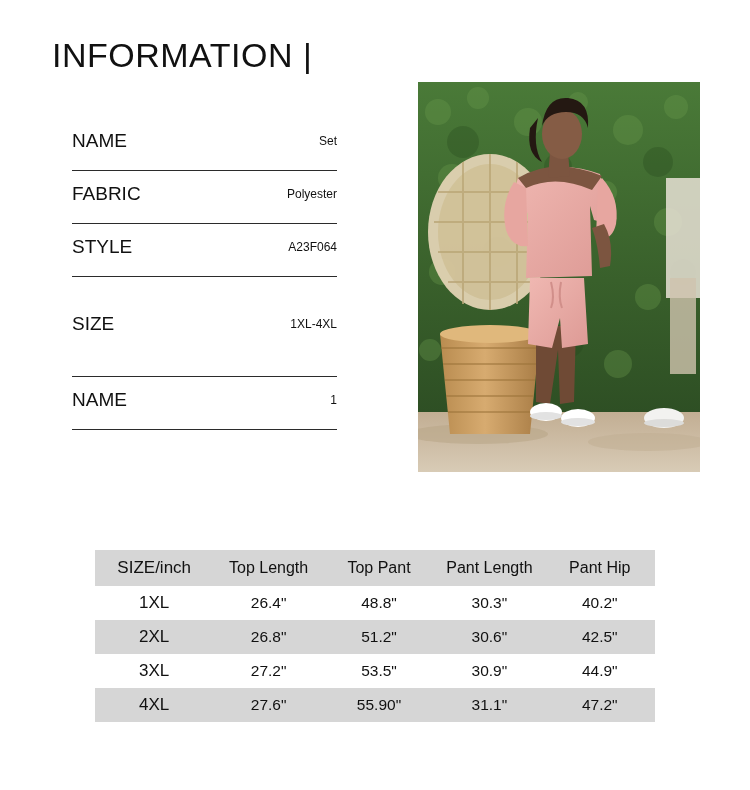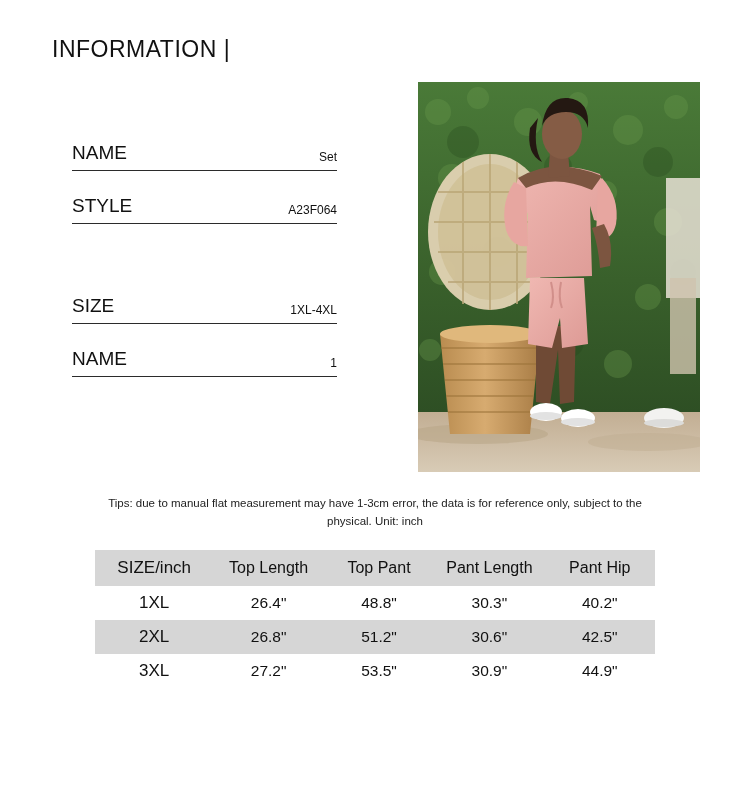--- a/index.html
+++ b/index.html
@@ -21,38 +21,38 @@
     width: 750px;
     height: 790px;
     position: relative;
   }
 
   
   .heading {
     position: absolute;
     left: 52px;
     top: 36px;
-    font-size: 23px;
+    font-size: 34px;
     font-weight: 400;
     letter-spacing: 0.5px;
     color: #111;
     white-space: nowrap;
   }
 
   
   .info-table {
     position: absolute;
     left: 72px;
     top: 118px;
     width: 265px;
   }
   .info-row {
     display: flex;
     justify-content: space-between;
-    align-items: flex-end;
+    align-items: center;
     border-bottom: 1.5px solid #2b2b2b;
     height: 53px;
     padding-bottom: 6px;
   }
   .info-row.tall {
     height: 100px;
   }
   .info-key {
     font-size: 19px;
     color: #111;
@@ -115,20 +115,24 @@
 <body>
 
 <div class="page">
 
   <div class="heading">INFORMATION |</div>
 
   <div class="info-table">
     <div class="info-row">
       <span class="info-key">NAME</span>
       <span class="info-val">Set</span>
+    </div>
+    <div class="info-row">
+      <span class="info-key">FABRIC</span>
+      <span class="info-val">Polyester</span>
     </div>
     <div class="info-row">
       <span class="info-key">STYLE</span>
       <span class="info-val">A23F064</span>
     </div>
     <div class="info-row tall">
       <span class="info-key">SIZE</span>
       <span class="info-val">1XL-4XL</span>
     </div>
     <div class="info-row">
@@ -247,21 +251,20 @@
         <ellipse cx="160" cy="336" rx="17" ry="9" fill="#ffffff"></ellipse>
         <ellipse cx="128" cy="334" rx="16" ry="4" fill="#e2e2e2"></ellipse>
         <ellipse cx="160" cy="340" rx="17" ry="4" fill="#e2e2e2"></ellipse>
       </g>
 
       <ellipse cx="246" cy="336" rx="20" ry="10" fill="#f2f2f0"></ellipse>
       <ellipse cx="246" cy="341" rx="20" ry="4" fill="#dcdcda"></ellipse>
     </svg>
   </div>
 
-  <div class="tips">Tips: due to manual flat measurement may have 1-3cm error, the data is for reference only, subject to the physical. Unit: inch</div>
 
   <table class="size-chart">
     <thead>
       <tr>
         <th class="col-size">SIZE/inch</th>
         <th class="col-d">Top Length</th>
         <th class="col-d">Top Pant</th>
         <th class="col-d">Pant Length</th>
         <th class="col-d">Pant Hip</th>
       </tr>
@@ -281,16 +284,23 @@
         <td>30.6"</td>
         <td>42.5"</td>
       </tr>
       <tr>
         <td>3XL</td>
         <td>27.2"</td>
         <td>53.5"</td>
         <td>30.9"</td>
         <td>44.9"</td>
       </tr>
+      <tr>
+        <td>4XL</td>
+        <td>27.6"</td>
+        <td>55.90"</td>
+        <td>31.1"</td>
+        <td>47.2"</td>
+      </tr>
     </tbody>
   </table>
 
 </div>
 
 </body></html>

